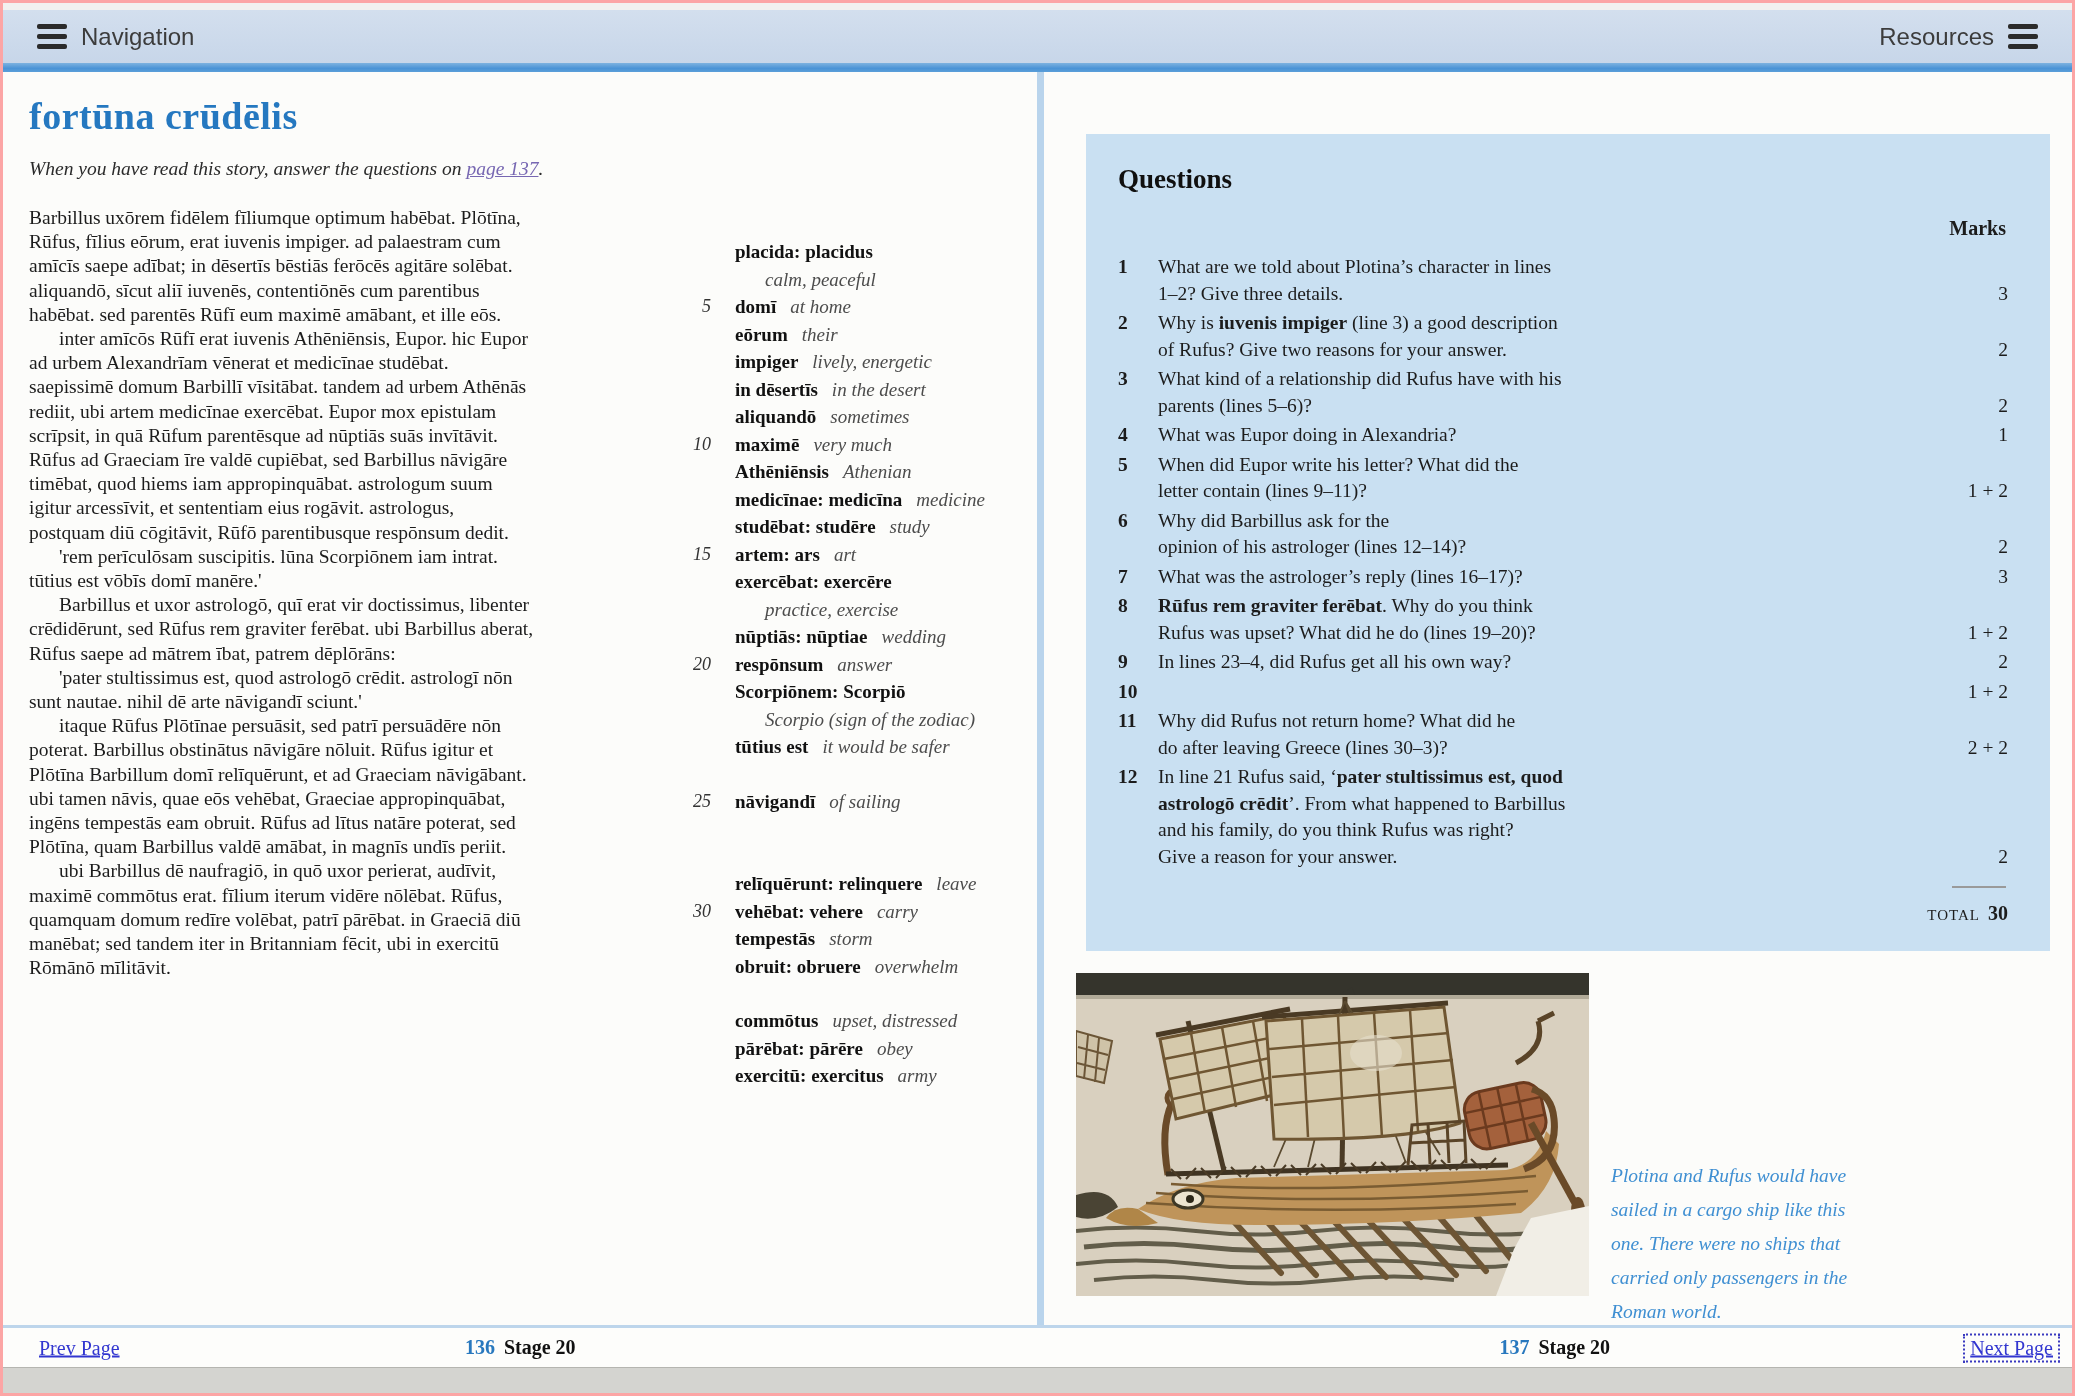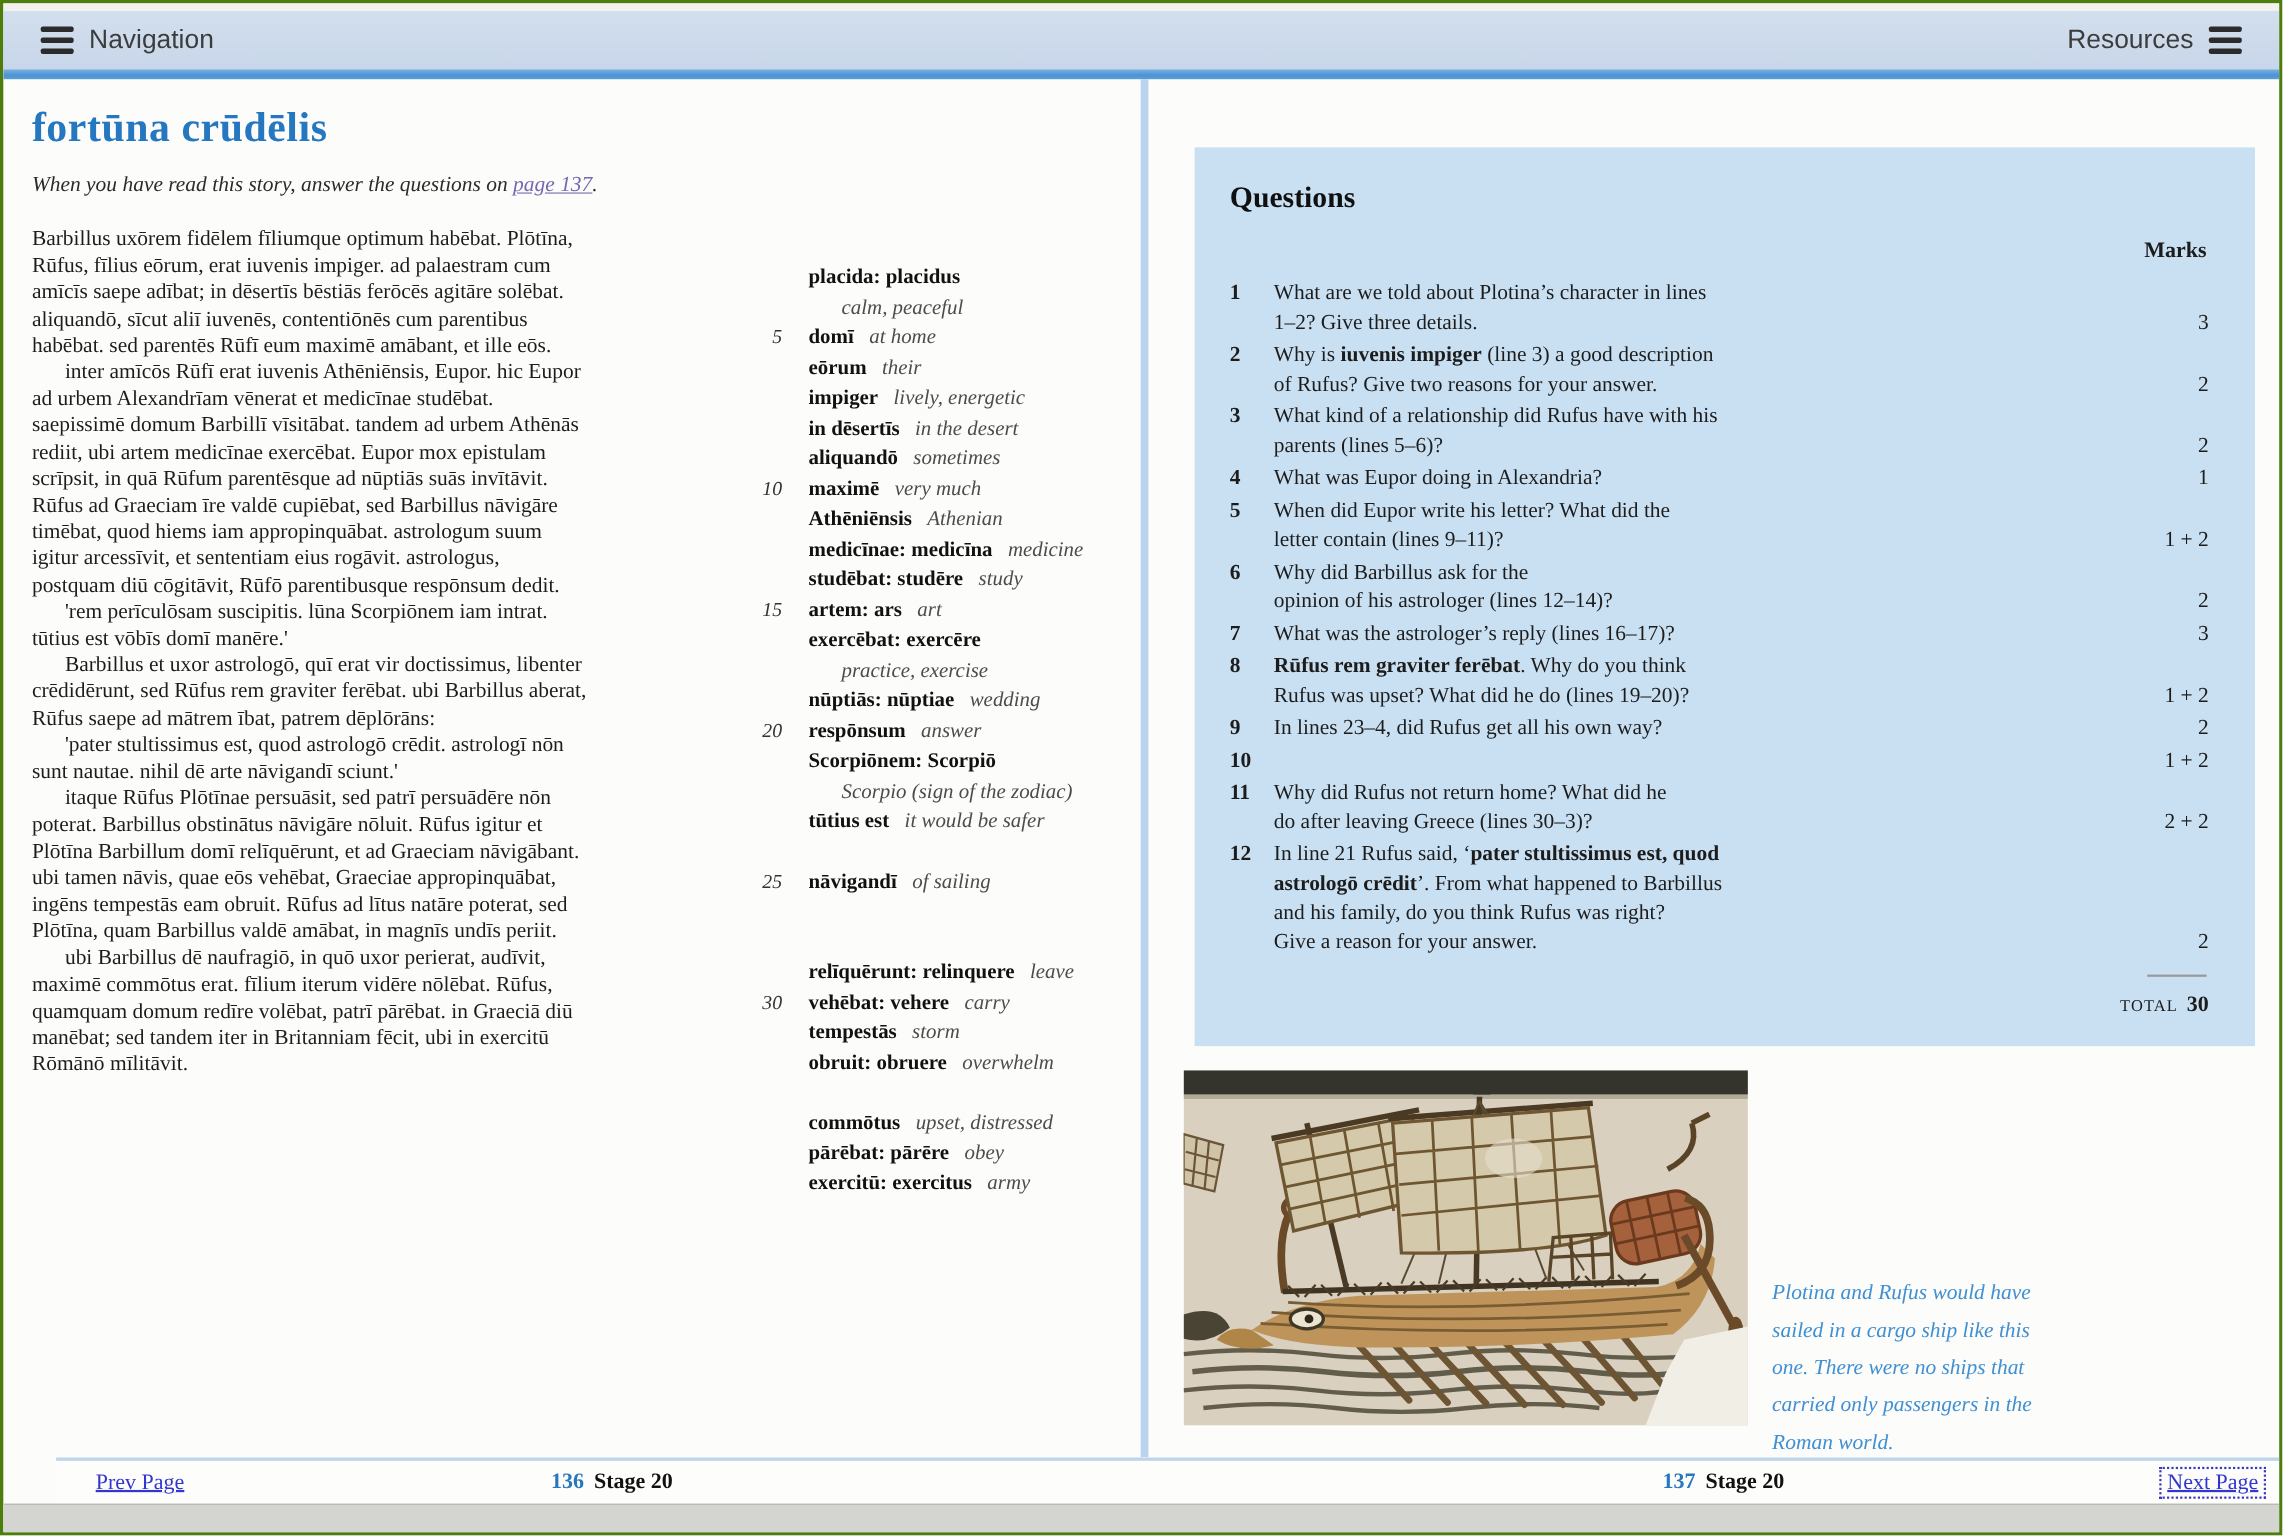--- a/index.html
+++ b/index.html
@@ -1,18 +1,18 @@
 <!DOCTYPE html>
 <html><head>
 <meta charset="utf-8">
 <style>
   html,body{margin:0;padding:0;background:#ffffff;}
   .screen{
     width:2075px;height:1396px;box-sizing:border-box;
-    border:3px solid #4d7c0f;overflow:hidden;background:#fcfcfa;
+    border:3px solid #fca5a5;overflow:hidden;background:#fcfcfa;
     font-family:"Liberation Serif",serif;color:#1c1c1c;
     display:flex;flex-direction:column;
   }
   
   .topwhite{height:7px;background:#f2f1ef;flex:none;}
   .topbar{
     height:53px;flex:none;background:linear-gradient(180deg,#d3dfee,#c7d6e9);
     display:flex;align-items:center;justify-content:space-between;
     padding:0 34px;font-family:"Liberation Sans",sans-serif;
     font-size:24px;color:#3c3c3c;
@@ -56,21 +56,21 @@
   .total-row{margin-top:6px;}
   .total-rule{width:54px;border:0;border-top:2px solid #9a9a9a;margin:16px 4px 14px auto;}
   .total-line{text-align:right;padding-right:2px;}
   .total-label{font-size:15px;letter-spacing:1px;}
   .total-value{font-size:20px;font-weight:bold;margin-left:8px;}
   
   .figure-row{display:flex;margin:22px 20px 0 32px;}
   .mosaic{flex:none;display:block;}
   .caption{width:262px;margin:186px 0 0 22px;font-size:19.5px;line-height:34px;font-style:italic;color:#3f8fd2;}
   
-  .footer{height:39px;flex:none;border-top:3px solid #bdd5eb;background:#fdfdfb;display:flex;font-size:20px;margin-left:48px;}
+  .footer{height:39px;flex:none;border-top:3px solid #bdd5eb;background:#fdfdfb;display:flex;font-size:20px;}
   .f-half{width:50%;position:relative;display:flex;align-items:center;justify-content:center;}
   .f-link{position:absolute;color:#3236d0;text-decoration:underline;cursor:pointer;top:50%;transform:translateY(-50%);}
   .f-link.prev{left:36px;}
   .f-link.next{right:14px;outline:2px dotted #3a3ac0;padding:1px 5px;}
   .f-center{display:flex;gap:9px;font-weight:bold;}
   .f-num{color:#2878be;}
   .f-stage{color:#111;}
   .bottomgray{height:25px;flex:none;background:#d4d4d0;border-top:1px solid #b5b5b0;}
 </style>
 </head>

